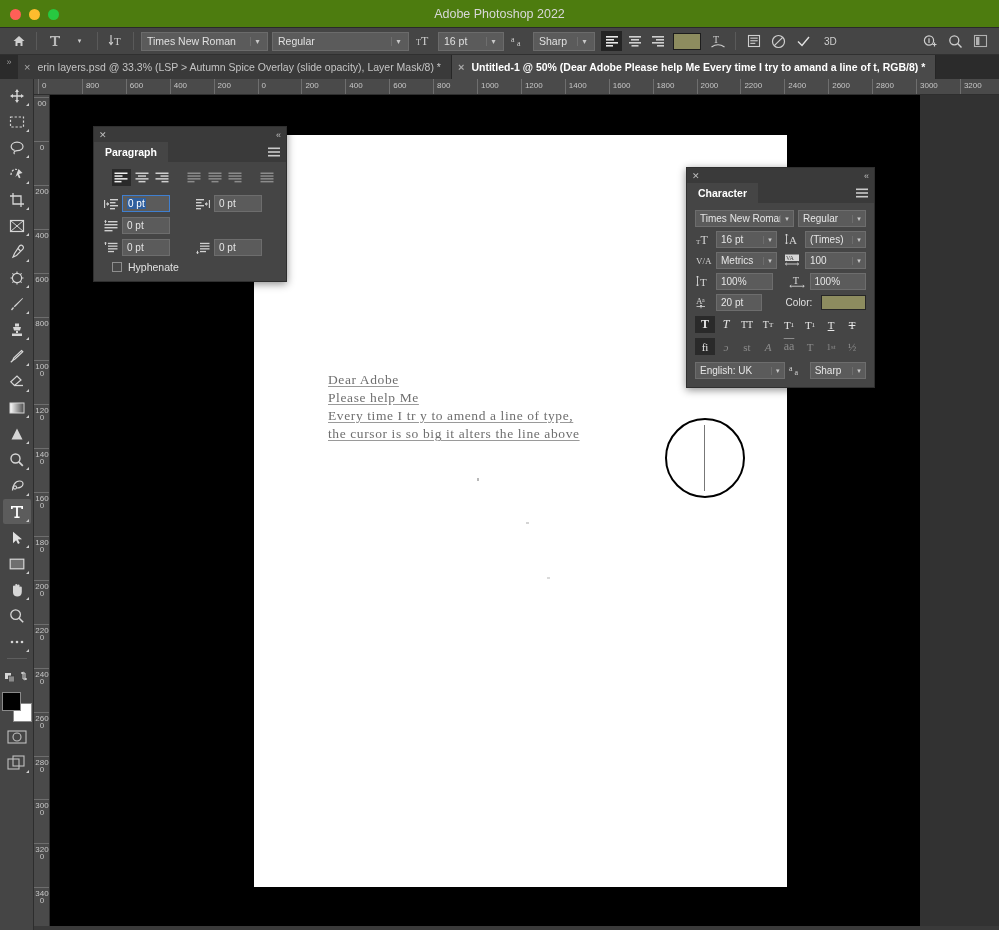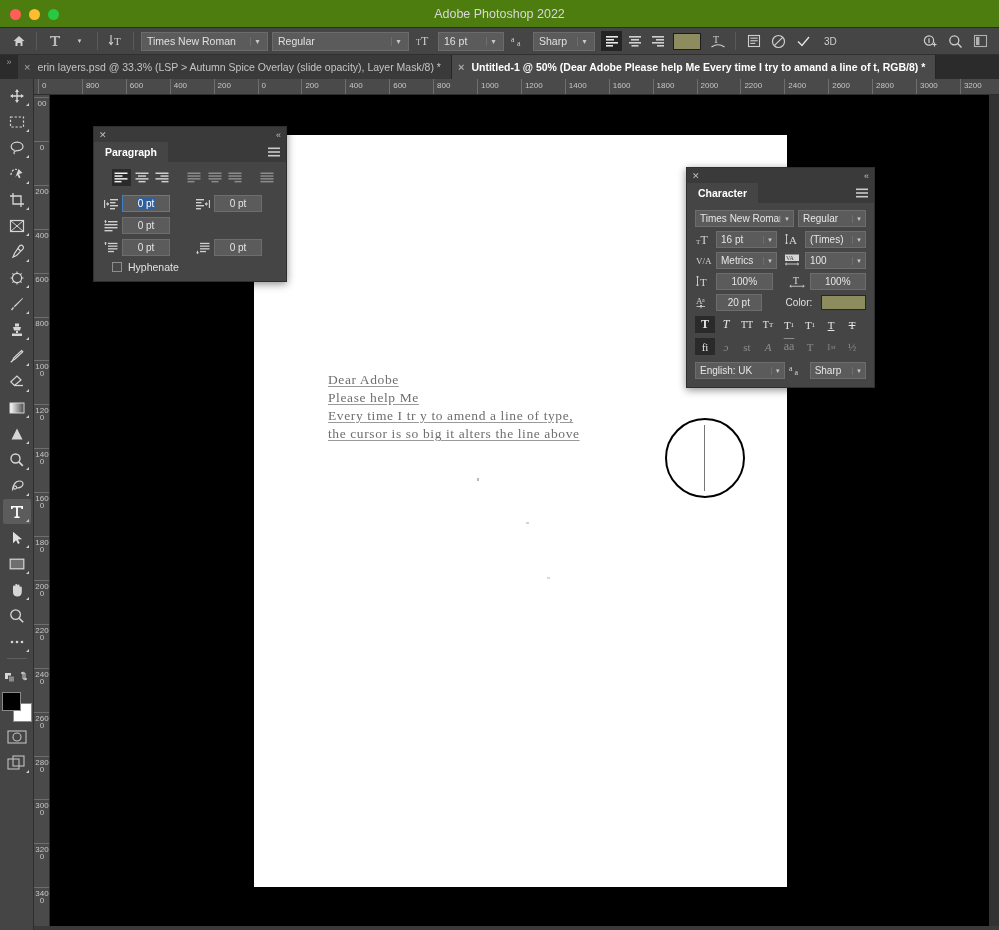--- a/index.html
+++ b/index.html
@@ -170,21 +170,21 @@
     color: #c6c6c6; font-size: 8px;
     border-top: 1px solid #6e6e6e;
     line-height: 7px; padding-top: 2px;
     text-align: center;
     word-break: break-all;
   }
 
   
   .canvas-area {
     position: absolute; top: 95px; left: 50px;
-    width: 939px; height: 835px;
+    width: 870px; height: 835px;
     background: #000000;
     overflow: hidden;
   }
   .page {
     position: absolute; left: 204px; top: 40px;
     width: 533px; height: 752px;
     background: #ffffff;
   }
   .doc-text {
     position: absolute; left: 74px; top: 236px;
@@ -238,21 +238,21 @@
   }
   .panel-menu {
     margin-left: auto; display: flex; align-items: center;
     padding: 0 6px; color: #cacaca;
   }
   .panel-body { padding: 7px 8px 8px 8px; }
 
   .pfield {
     height: 17px; background: #5b5b5b; border: 1px solid #6d6d6d;
     display: flex; align-items: center;
-    color: #e6e6e6; font-size: 10px; padding: 0 4px; justify-content: center;
+    color: #e6e6e6; font-size: 10px; padding: 0 4px;
   }
   .pfield.focused { border: 1px solid #3f7fd0; background: #5b5b5b; }
   .pfield .selhl { background: #2f5f9e; color: #ffffff; padding: 0 1px; }
   .pfield-sel {
     height: 17px; background: #5b5b5b; border: 1px solid #6d6d6d;
     display: flex; align-items: center;
     color: #e6e6e6; font-size: 10px; padding: 0 0 0 4px;
   }
   .pfield-sel .lbl { flex: 1; white-space: nowrap; overflow: hidden; }
   .pfield-sel .caret {

